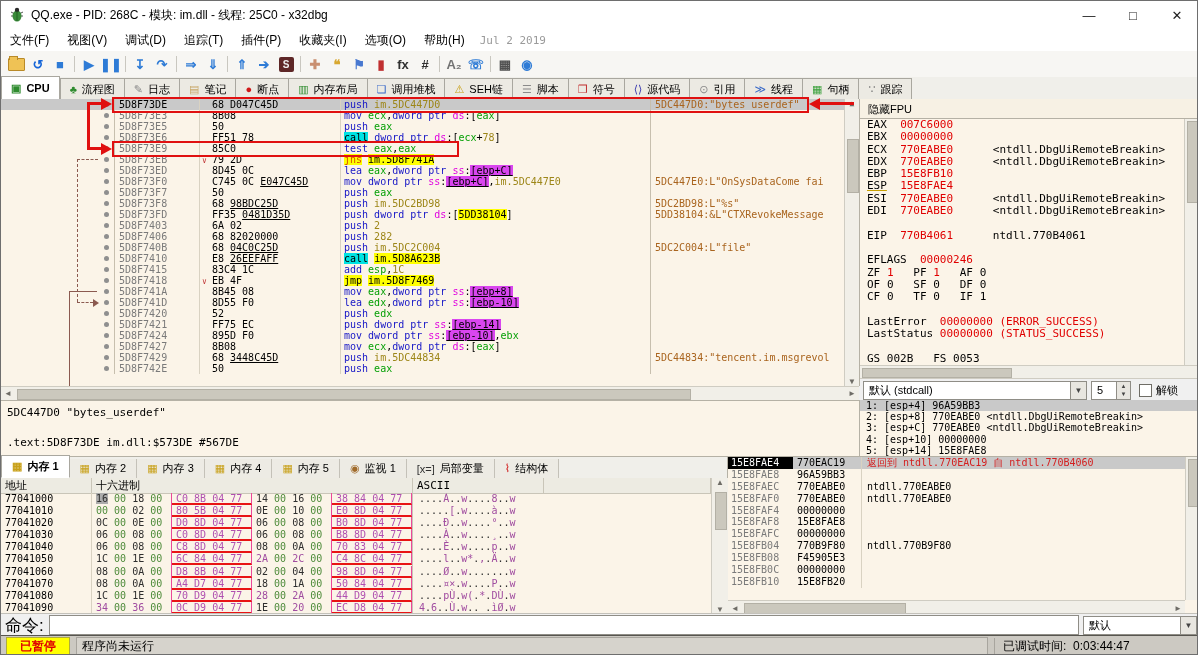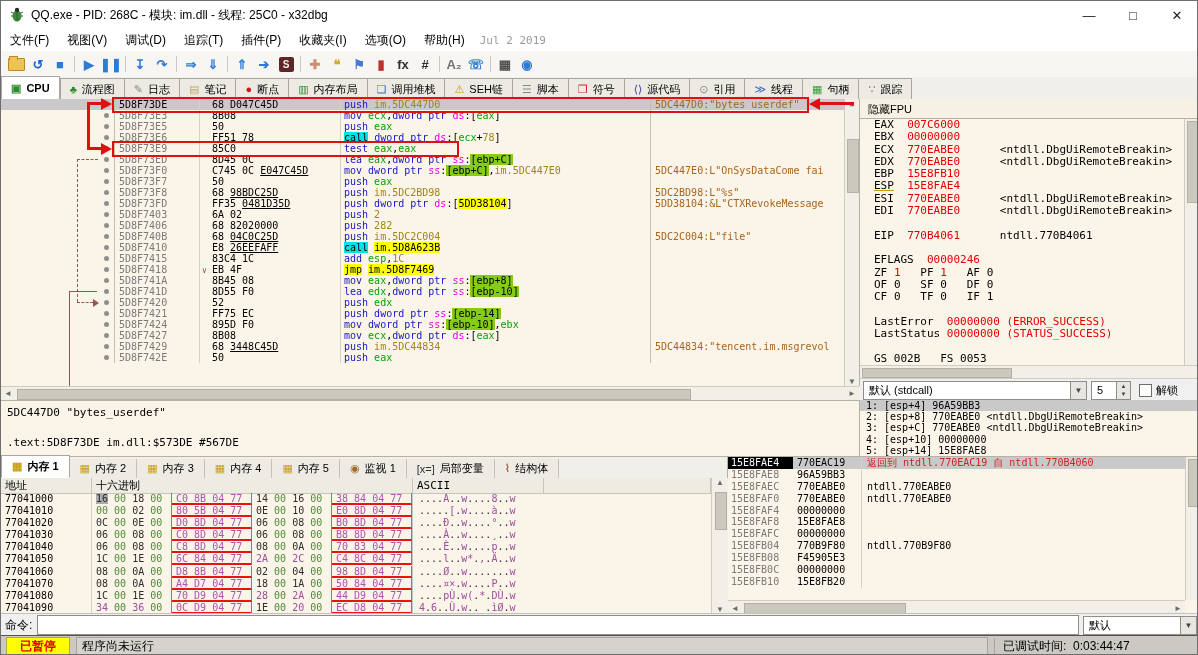--- a/index.html
+++ b/index.html
@@ -43,38 +43,38 @@
   .dg{width:113px;position:relative;flex:none;border-right:1px solid #C7BFAE;}
   .dot{position:absolute;right:5px;top:3px;width:5px;height:5px;border-radius:50%;background:#8F8F8F;}
   .da{width:80px;flex:none;color:#7A7A7A;padding-left:4px;border-right:1px solid #D9D2C2;}
   .db{width:138px;flex:none;padding-left:2px;border-right:1px solid #D9D2C2;}
   .jmark{display:inline-block;width:10px;color:#C23A3A;font-size:8px;}
   .ub{text-decoration:underline;}
   .di{width:306px;flex:none;padding-left:3px;border-right:1px solid #C7BFAE;}
   .dc{flex:1;color:#A9641E;overflow:hidden;padding-left:4px;}
   .t-m{color:#1717C6;} .t-r{color:#05A005;} .t-s{color:#DF00DF;} .t-b{color:#000;}
   .t-n{color:#9D8618;} .t-l{color:#9D8618;}
-  .t-cm{background:#00E3E3;color:#000;} .t-hc{background:#84cc16;color:#000;}
+  .t-cm{background:#00E3E3;color:#000;} .t-hc{background:#d946ef;color:#000;text-decoration:underline;}
   .t-jo{background:#FFFF00;color:#D84A00;} .t-jy{background:#FFFF00;color:#000;} .t-hy{background:#FFFF00;color:#000;}
   .jl{position:absolute;pointer-events:none;}
   #dvscroll{position:absolute;right:0;top:0;width:14px;height:287px;background:#F1EFE8;border-left:1px solid #CFCCC2;}
   .sthumbv{position:absolute;left:2px;width:10px;background:#CBC8BD;border:1px solid #B3B0A5;}
   .sarr{position:absolute;font-size:8px;color:#6E6C66;width:14px;text-align:center;}
 
   #dhscroll{left:0;top:385px;width:858px;height:14px;background:#F1EFE8;border-top:1px solid #CFCCC2;border-bottom:1px solid #CFCCC2;}
   .hthumb{position:absolute;top:2px;height:9px;background:#CBC8BD;border:1px solid #B3B0A5;}
 
   #infobox{left:0;top:399px;width:858px;height:56px;background:#FBF4E8;border-top:1px solid #B5B1A5;border-bottom:1px solid #B5B1A5;font-size:11px;border-right:1px solid #B5B1A5;}
   #infobox .l1{padding:5px 0 0 6px;white-space:pre;}
   #infobox .l2{padding:17px 0 0 6px;white-space:pre;}
 
   
   #rightpanel{left:859px;top:98px;width:339px;height:357px;background:#FBF4E8;}
   #fpuhdr{position:absolute;left:0;top:0;width:339px;height:20px;border-bottom:1px solid #B5B1A5;font-size:11px;line-height:20px;padding-left:8px;box-sizing:border-box;background:#F7F1E4;}
-  #regs{position:absolute;left:7px;top:20px;width:325px;height:246px;overflow:hidden;font-size:11px;}
+  #regs{position:absolute;left:0;top:20px;width:325px;height:246px;overflow:hidden;font-size:11px;}
   .rline{height:12.3px;line-height:12.3px;white-space:pre;padding-left:7px;}
   .t-k{color:#000;} .t-v{color:#E00000;} .t-ku{color:#000;text-decoration:underline #C8A000;}
   #rvscroll{position:absolute;right:0;top:20px;width:14px;height:246px;background:#F1EFE8;border-left:1px solid #CFCCC2;}
   #rhscroll{position:absolute;left:0;top:266px;width:339px;height:13px;background:#F1EFE8;border-top:1px solid #CFCCC2;}
   #callconv{position:absolute;left:0;top:279px;width:339px;height:22px;background:#F0F0F0;display:flex;align-items:center;border-top:1px solid #CFCCC2;border-bottom:1px solid #B5B1A5;}
   .combo{background:#FFF;border:1px solid #8F8D86;height:17px;display:flex;align-items:center;font-size:11px;}
   .combo .ct{flex:1;padding-left:5px;white-space:nowrap;overflow:hidden;}
   .combo .cb{width:15px;height:100%;background:#E8E6E0;border-left:1px solid #8F8D86;font-size:8px;display:flex;align-items:center;justify-content:center;color:#444;}
   #ccombo{width:222px;margin-left:3px;}
   #cspin{width:38px;margin-left:4px;}
@@ -111,21 +111,21 @@
   .sa{width:62px;flex:none;color:#7A7A7A;padding-left:3px;}
   .sa.hot{background:#000;color:#FFF;}
   .sv{width:64px;flex:none;padding-left:4px;border-right:1px solid #D9D2C2;}
   .sc{flex:1;padding-left:5px;overflow:hidden;}
   .t-ret{color:#D41F1F;} .t-seh{color:#9464CC;}
   #svscroll{position:absolute;left:457px;top:0;width:14px;height:143px;background:#F1EFE8;border-left:1px solid #CFCCC2;}
   #shscroll{position:absolute;left:0;top:143px;width:457px;height:14px;background:#F1EFE8;border-top:1px solid #CFCCC2;}
 
   
   #cmdbar{left:0;top:612px;width:1198px;height:22px;background:#F0F0F0;display:flex;align-items:center;border-top:1px solid #C3C1BA;}
-  #cmdlabel{font-size:12px;padding:0 5px 0 4px;}
+  #cmdlabel{font-size:17px;padding:0 5px 0 4px;}
   #cmdinput{flex:1;height:18px;background:#FFF;border:1px solid #8F8D86;font-size:11px;padding:0 3px;font-family:"DejaVu Sans Mono",monospace;}
   #cmdcombo{width:112px;margin:0 2px 0 4px;}
   #statusbar{left:0;top:634px;width:1198px;height:20px;background:#CCC9C2;border-top:1px solid #57554F;display:flex;align-items:center;font-size:12px;}
   #statebadge{width:62px;height:16px;background:#FFFF00;color:#E00000;text-align:center;line-height:16px;margin-left:5px;border:1px solid #B0AD3A;font-weight:bold;font-size:12px;}
   #statusmsg{flex:1;height:16px;line-height:16px;background:#D6D3CC;border:1px solid #A8A59E;margin-left:6px;padding-left:5px;}
   #statustime{width:196px;height:16px;line-height:16px;background:#CCC9C2;border-left:1px solid #A8A59E;margin-left:6px;padding-left:8px;white-space:pre;}
 
   
   .ann{position:absolute;pointer-events:none;z-index:60;}
   .annbox{border:2px solid #E01010;}
@@ -304,20 +304,21 @@
     </div>
   </div>
 
 <div class="abs mn" id="disasm">
   <div>
       <div class="drow sel"><span class="dg"><span class="dot"></span></span><span class="da">5D8F73DE</span><span class="db"><span class="jmark"></span><span>68 D047C45D</span></span><span class="di"><span class="t-m">push </span><span class="t-l">im.5DC447D0</span></span><span class="dc">5DC447D0:"bytes_userdef"</span></div>
       <div class="drow"><span class="dg"><span class="dot"></span></span><span class="da">5D8F73E3</span><span class="db"><span class="jmark"></span><span>8B08</span></span><span class="di"><span class="t-m">mov </span><span class="t-r">ecx</span><span class="t-b">,</span><span class="t-m">dword ptr </span><span class="t-s">ds</span><span class="t-b">:[</span><span class="t-r">eax</span><span class="t-b">]</span></span><span class="dc"></span></div>
       <div class="drow"><span class="dg"><span class="dot"></span></span><span class="da">5D8F73E5</span><span class="db"><span class="jmark"></span><span>50</span></span><span class="di"><span class="t-m">push </span><span class="t-r">eax</span></span><span class="dc"></span></div>
       <div class="drow"><span class="dg"><span class="dot"></span></span><span class="da">5D8F73E6</span><span class="db"><span class="jmark"></span><span>FF51 78</span></span><span class="di"><span class="t-cm">call</span><span class="t-b"> </span><span class="t-m">dword ptr </span><span class="t-s">ds</span><span class="t-b">:[</span><span class="t-r">ecx</span><span class="t-b">+</span><span class="t-n">78</span><span class="t-b">]</span></span><span class="dc"></span></div>
       <div class="drow"><span class="dg"><span class="dot"></span></span><span class="da">5D8F73E9</span><span class="db"><span class="jmark"></span><span>85C0</span></span><span class="di"><span class="t-m">test </span><span class="t-r">eax</span><span class="t-b">,</span><span class="t-r">eax</span></span><span class="dc"></span></div>
+      <div class="drow"><span class="dg"><span class="dot"></span></span><span class="da">5D8F73EB</span><span class="db"><span class="jmark">∨</span><span>79 2D</span></span><span class="di"><span class="t-jo">jns</span><span class="t-b"> </span><span class="t-hy">im.5D8F741A</span></span><span class="dc"></span></div>
       <div class="drow"><span class="dg"><span class="dot"></span></span><span class="da">5D8F73ED</span><span class="db"><span class="jmark"></span><span>8D45 0C</span></span><span class="di"><span class="t-m">lea </span><span class="t-r">eax</span><span class="t-b">,</span><span class="t-m">dword ptr </span><span class="t-s">ss</span><span class="t-b">:</span><span class="t-hc">[ebp+C]</span></span><span class="dc"></span></div>
       <div class="drow"><span class="dg"><span class="dot"></span></span><span class="da">5D8F73F0</span><span class="db"><span class="jmark"></span><span>C745 0C </span><span class="ub">E047C45D</span></span><span class="di"><span class="t-m">mov </span><span class="t-m">dword ptr </span><span class="t-s">ss</span><span class="t-b">:</span><span class="t-hc">[ebp+C]</span><span class="t-b">,</span><span class="t-l">im.5DC447E0</span></span><span class="dc">5DC447E0:L"OnSysDataCome fai</span></div>
       <div class="drow"><span class="dg"><span class="dot"></span></span><span class="da">5D8F73F7</span><span class="db"><span class="jmark"></span><span>50</span></span><span class="di"><span class="t-m">push </span><span class="t-r">eax</span></span><span class="dc"></span></div>
       <div class="drow"><span class="dg"><span class="dot"></span></span><span class="da">5D8F73F8</span><span class="db"><span class="jmark"></span><span>68 </span><span class="ub">98BDC25D</span></span><span class="di"><span class="t-m">push </span><span class="t-l">im.5DC2BD98</span></span><span class="dc">5DC2BD98:L"%s"</span></div>
       <div class="drow"><span class="dg"><span class="dot"></span></span><span class="da">5D8F73FD</span><span class="db"><span class="jmark"></span><span>FF35 </span><span class="ub">0481D35D</span></span><span class="di"><span class="t-m">push </span><span class="t-m">dword ptr </span><span class="t-s">ds</span><span class="t-b">:[</span><span class="t-hy">5DD38104</span><span class="t-b">]</span></span><span class="dc">5DD38104:&amp;L"CTXRevokeMessage</span></div>
       <div class="drow"><span class="dg"><span class="dot"></span></span><span class="da">5D8F7403</span><span class="db"><span class="jmark"></span><span>6A 02</span></span><span class="di"><span class="t-m">push </span><span class="t-n">2</span></span><span class="dc"></span></div>
       <div class="drow"><span class="dg"><span class="dot"></span></span><span class="da">5D8F7406</span><span class="db"><span class="jmark"></span><span>68 82020000</span></span><span class="di"><span class="t-m">push </span><span class="t-n">282</span></span><span class="dc"></span></div>
       <div class="drow"><span class="dg"><span class="dot"></span></span><span class="da">5D8F740B</span><span class="db"><span class="jmark"></span><span>68 </span><span class="ub">04C0C25D</span></span><span class="di"><span class="t-m">push </span><span class="t-l">im.5DC2C004</span></span><span class="dc">5DC2C004:L"file"</span></div>
       <div class="drow"><span class="dg"><span class="dot"></span></span><span class="da">5D8F7410</span><span class="db"><span class="jmark"></span><span>E8 </span><span class="ub">26EEFAFF</span></span><span class="di"><span class="t-cm">call</span><span class="t-b"> </span><span class="t-hy">im.5D8A623B</span></span><span class="dc"></span></div>
       <div class="drow"><span class="dg"><span class="dot"></span></span><span class="da">5D8F7415</span><span class="db"><span class="jmark"></span><span>83C4 1C</span></span><span class="di"><span class="t-m">add </span><span class="t-r">esp</span><span class="t-b">,</span><span class="t-n">1C</span></span><span class="dc"></span></div>

